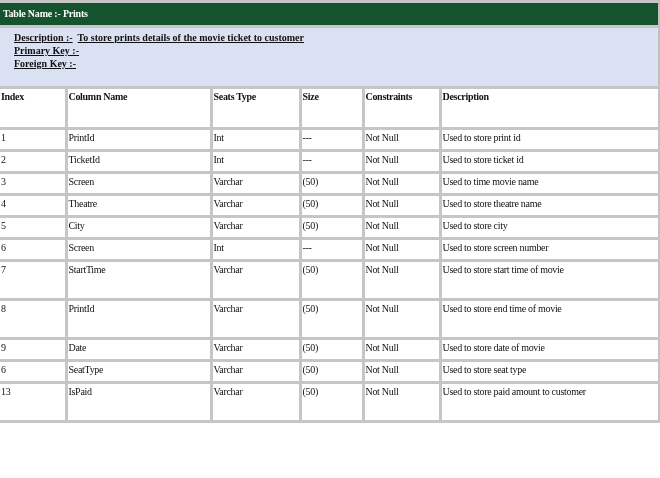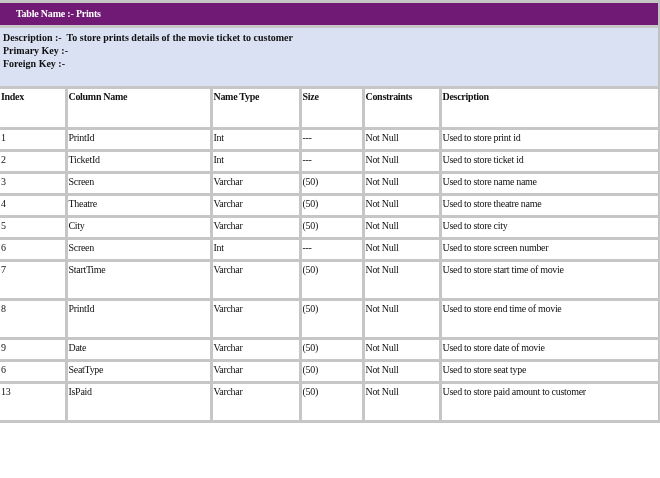--- a/index.html
+++ b/index.html
@@ -15,39 +15,40 @@
       color: #111111;
       font-size: 10px;
     }
     .wrap {
       position: relative;
       width: 658px;
       margin: 0;
       border-right: 2px solid #c0c0c0;
     }
     .title-bar {
-      background: #701a75;
+      background: #14532d;
       color: #ffffff;
       font-weight: bold;
       font-size: 10px;
       height: 22px;
       line-height: 22px;
-      padding-left: 16px;
+      padding-left: 3px;
       border-top: 3px solid #c6c6c6;
       border-bottom: 3px solid #c6c6c6;
       letter-spacing: -0.2px;
     }
     .meta-block {
       background: #d9e1f2;
       height: 55px;
-      padding: 3px 3px 0 3px;
+      padding: 3px 3px 0 14px;
       border-bottom: 3px solid #c6c6c6;
       font-weight: bold;
       font-size: 10px;
       line-height: 13px;
+      text-decoration: underline;
     }
     .meta-block .desc-value { margin-left: 5px; }
     table.schema {
       border-collapse: collapse;
       width: 660px;
       table-layout: fixed;
     }
     table.schema th, table.schema td {
       border: 3px solid #c6c6c6;
       vertical-align: top;
@@ -94,21 +95,21 @@
         <col class="c-name">
         <col class="c-type">
         <col class="c-size">
         <col class="c-cons">
         <col class="c-desc">
     </colgroup>
     <thead>
       <tr>
         <th>Index</th>
         <th>Column Name</th>
-        <th>Name Type</th>
+        <th>Seats Type</th>
         <th>Size</th>
         <th>Constraints</th>
         <th>Description</th>
       </tr>
     </thead>
     <tbody>
       <tr class="row-short">
         <td>1</td>
         <td>PrintId</td>
         <td>Int</td>
@@ -123,21 +124,21 @@
         <td>---</td>
         <td>Not Null</td>
         <td>Used to store ticket id</td>
       </tr>
       <tr class="row-short">
         <td>3</td>
         <td>Screen</td>
         <td>Varchar</td>
         <td>(50)</td>
         <td>Not Null</td>
-        <td>Used to store name name</td>
+        <td>Used to time movie name</td>
       </tr>
       <tr class="row-short">
         <td>4</td>
         <td>Theatre</td>
         <td>Varchar</td>
         <td>(50)</td>
         <td>Not Null</td>
         <td>Used to store theatre name</td>
       </tr>
       <tr class="row-short">

